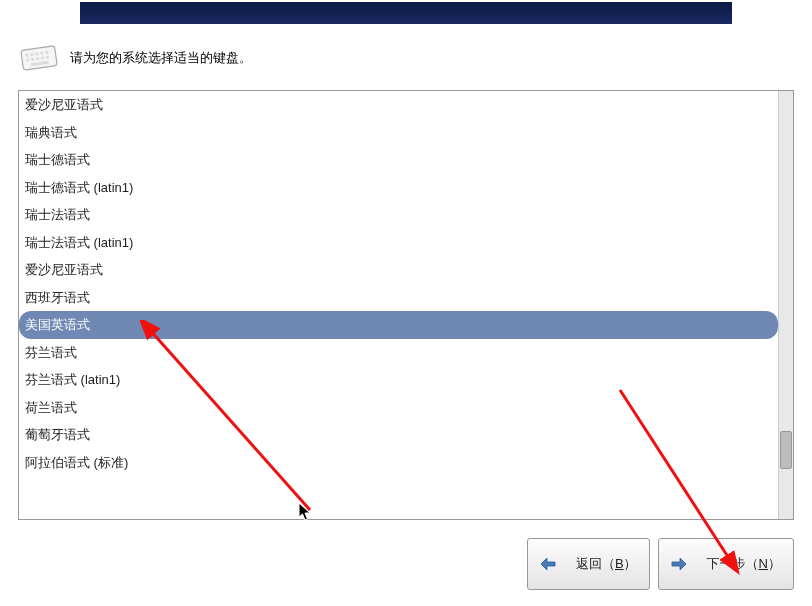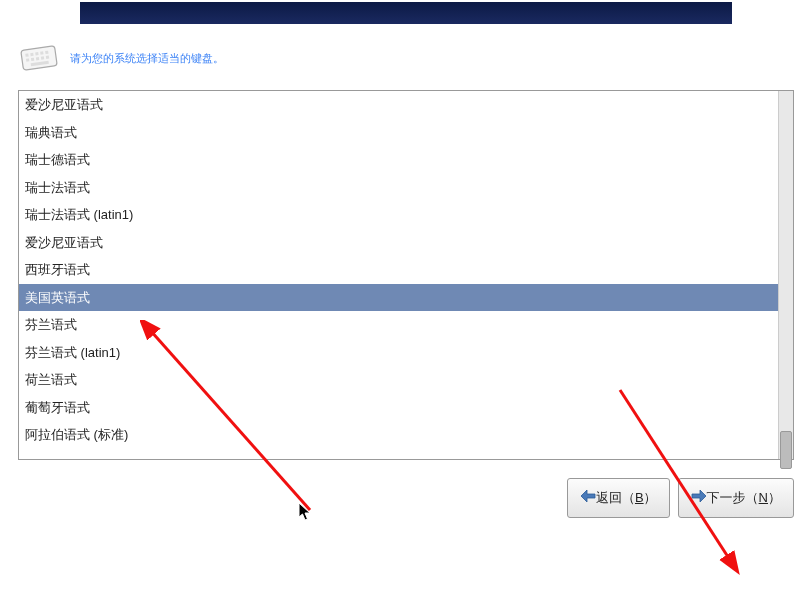--- a/index.html
+++ b/index.html
@@ -22,45 +22,46 @@
       align-items: center;
       gap: 10px;
       margin: 18px 18px 10px 18px;
     }
     .keyboard-icon {
       width: 42px;
       height: 32px;
       flex-shrink: 0;
     }
     .prompt-text {
-      color: #3b82f6;
-      font-size: 11px;
+      color: #000000;
+      font-size: 13px;
     }
     .list-container {
       margin: 16px 18px;
       border: 1px solid #999;
-      height: 370px;
+      height: 430px;
       display: flex;
       position: relative;
     }
     .list-items {
       flex: 1;
       overflow: hidden;
       background: #fff;
     }
     .list-item {
       padding: 4px 6px;
       color: #222;
       font-size: 13px;
       cursor: pointer;
       line-height: 1.5;
     }
     .list-item.selected {
       background: #6f89b4;
       color: #fff;
+      border-radius: 12px;
     }
     .scrollbar {
       width: 15px;
       background: #e8e8e8;
       border-left: 1px solid #ccc;
       position: relative;
     }
     .scroll-thumb {
       position: absolute;
       left: 1px;
@@ -72,22 +73,23 @@
       border-radius: 2px;
     }
     .button-row {
       display: flex;
       justify-content: flex-end;
       gap: 8px;
       margin: 18px 18px 0 18px;
     }
     .btn {
       display: flex;
-      gap: 0;
-      padding: 10px 12px;
+      align-items: center;
+      gap: 20px;
+      padding: 16px 12px;
       background: linear-gradient(to bottom, #fcfcfc, #e4e4e4);
       border: 1px solid #999;
       border-radius: 3px;
       cursor: pointer;
       font-size: 13px;
       color: #222;
     }
     .btn u { text-decoration: underline; }
     .arrow-icon { display: inline-flex; }
     .cursor-pointer {
@@ -126,20 +128,21 @@
     </svg>
   </span>
   <span class="prompt-text">请为您的系统选择适当的键盘。</span>
 </div>
 
 <div class="list-container">
   <div class="list-items" id="list-items">
       <div class="list-item">爱沙尼亚语式</div>
       <div class="list-item">瑞典语式</div>
       <div class="list-item">瑞士德语式</div>
+      <div class="list-item">瑞士德语式 (latin1)</div>
       <div class="list-item">瑞士法语式</div>
       <div class="list-item">瑞士法语式 (latin1)</div>
       <div class="list-item">爱沙尼亚语式</div>
       <div class="list-item">西班牙语式</div>
       <div class="list-item selected">美国英语式</div>
       <div class="list-item">芬兰语式</div>
       <div class="list-item">芬兰语式 (latin1)</div>
       <div class="list-item">荷兰语式</div>
       <div class="list-item">葡萄牙语式</div>
       <div class="list-item">阿拉伯语式 (标准)</div>

